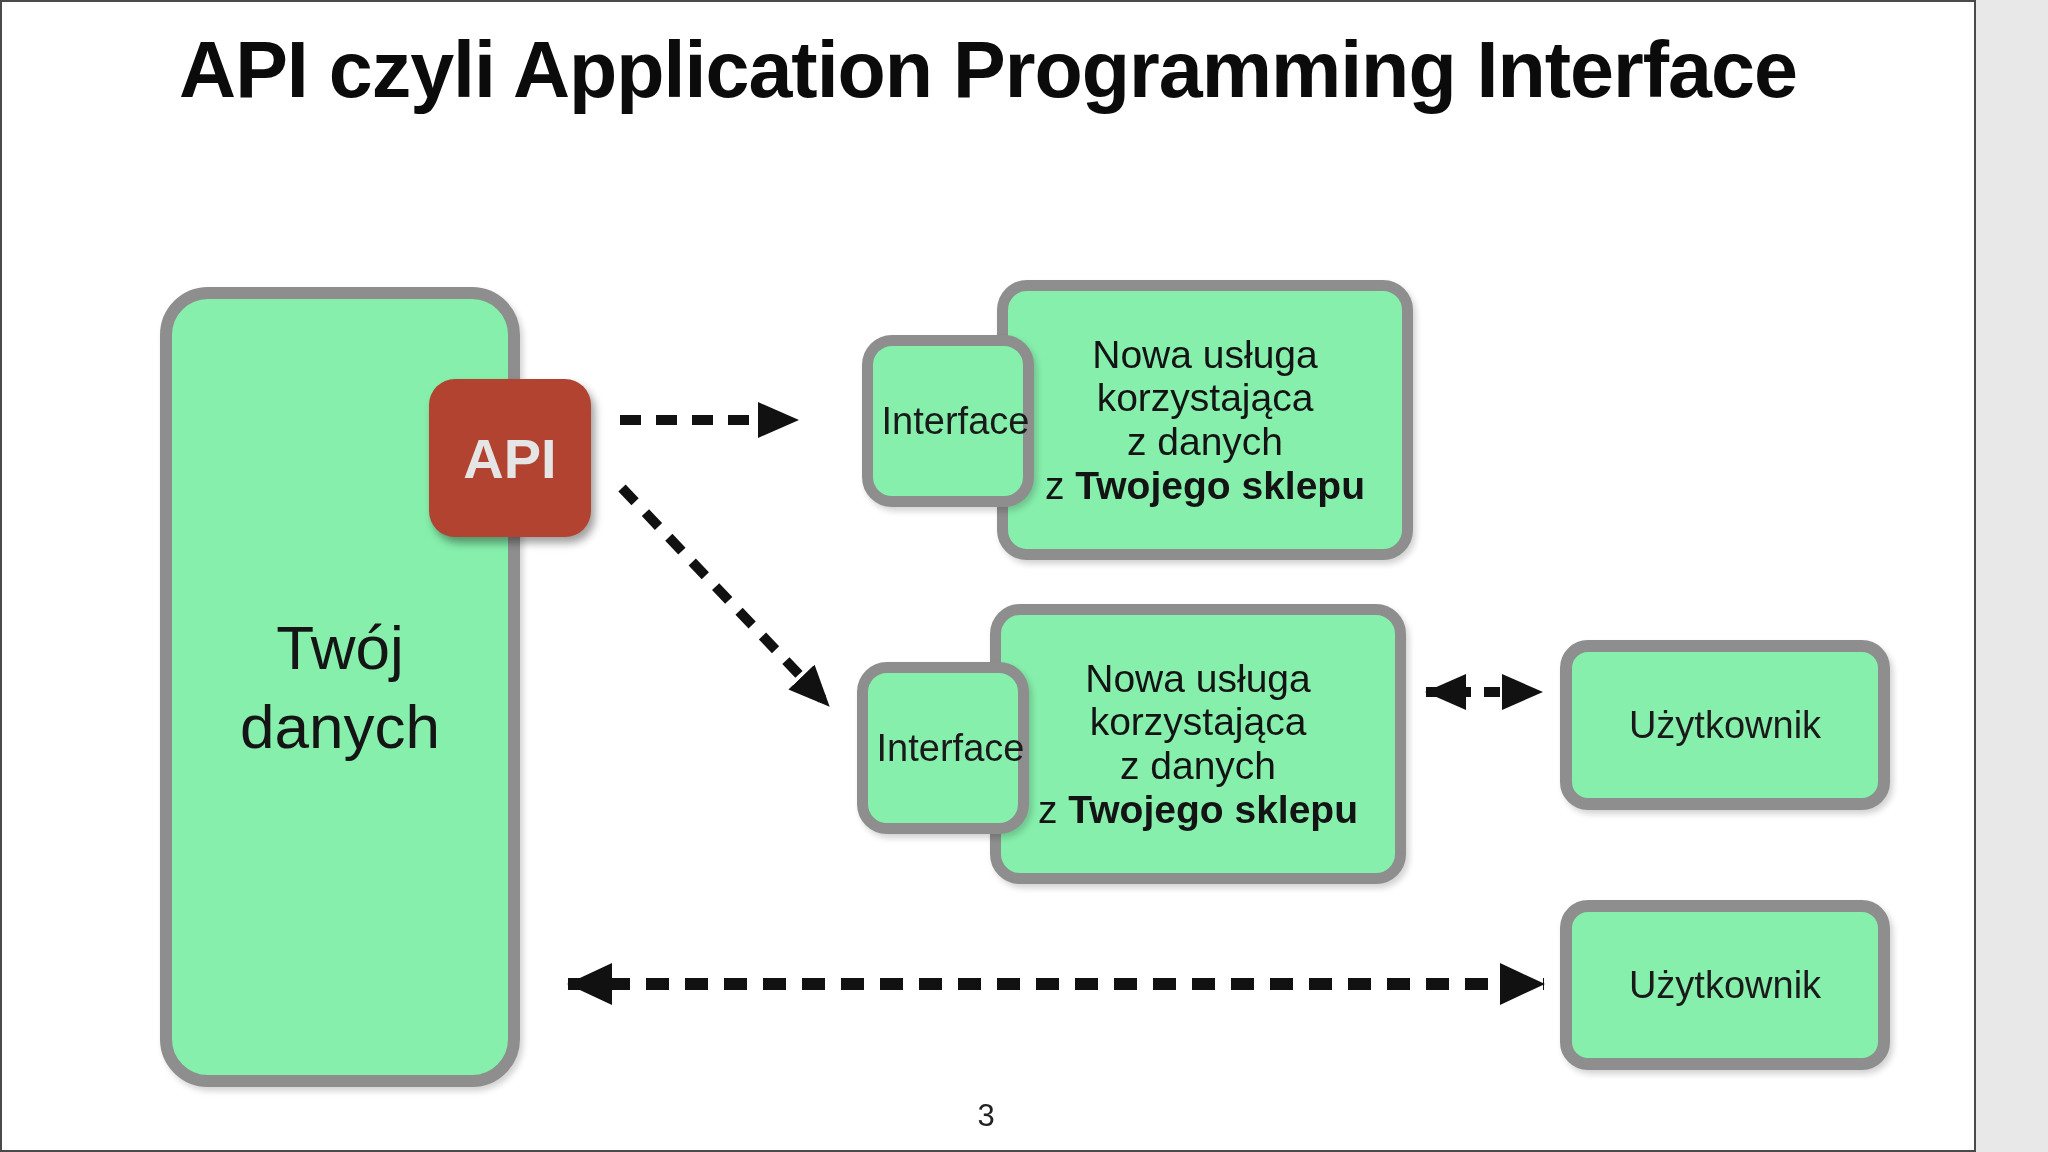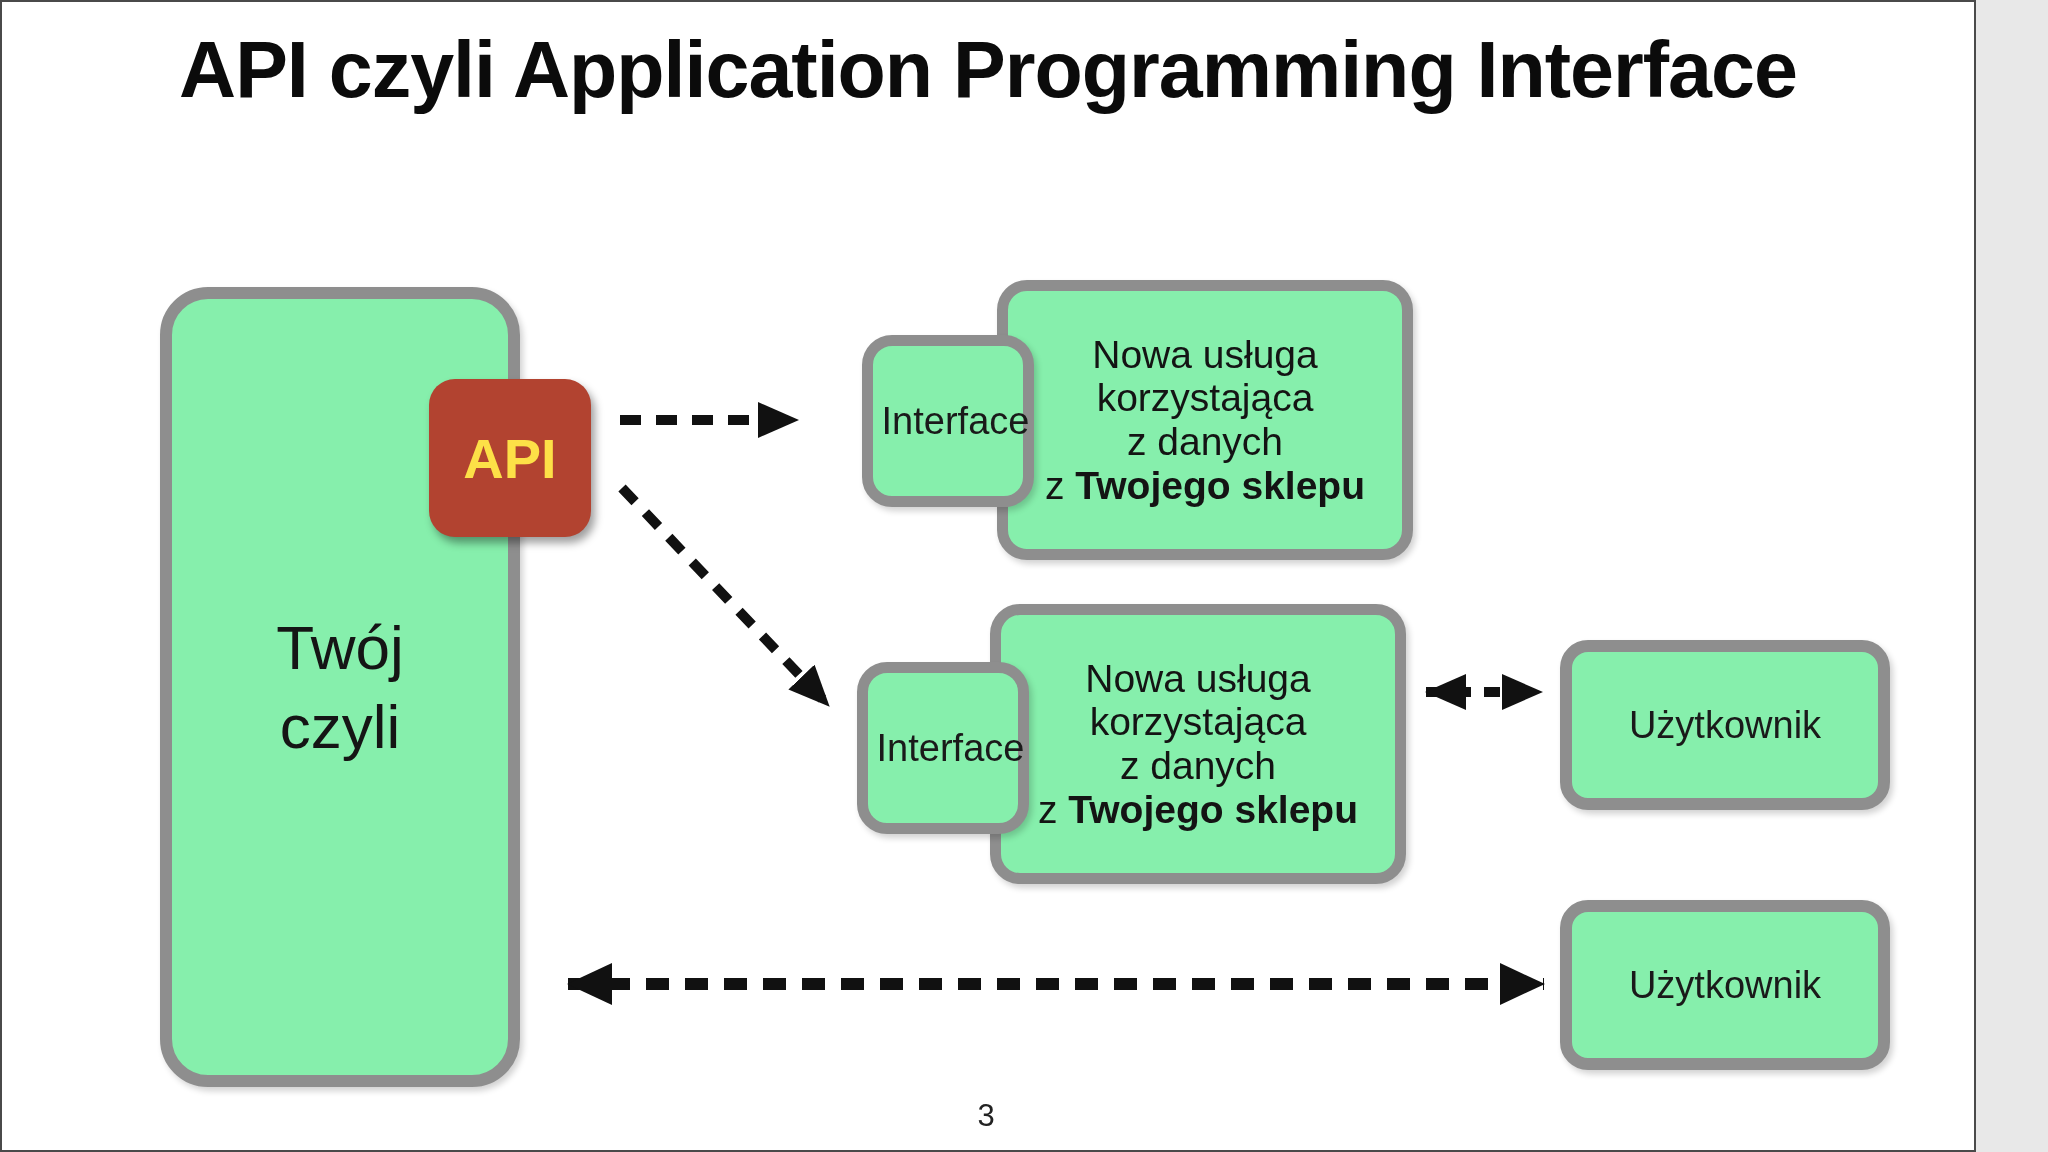--- a/index.html
+++ b/index.html
@@ -62,21 +62,21 @@
     width: 162px; height: 158px;
     background: #b24330;
     border-radius: 26px;
     display: flex;
     align-items: center;
     justify-content: center;
     z-index: 3;
     box-shadow: 4px 6px 9px rgba(0,0,0,0.38);
   }
   .api-label {
-    color: #fde047;
+    color: #e5e5e5;
     font-size: 56px;
     font-weight: bold;
     letter-spacing: 0px;
   }
 
   
   .interface-box {
     width: 172px; height: 172px;
     border-radius: 30px;
     z-index: 2;
@@ -141,21 +141,21 @@
 </style>
 </head>
 <body>
 
 <div class="slide">
 
   <div class="title">API czyli Application Programming Interface</div>
 
   <div class="node shop-box">
     <div class="shop-label">Twój
-czyli</div>
+danych</div>
   </div>
 
   <div class="api-badge">
     <span class="api-label">API</span>
   </div>
 
   <div class="node service-box svc-1">
     <div class="service-text">
       <span class="service-lines">Nowa usługa
 korzystająca

